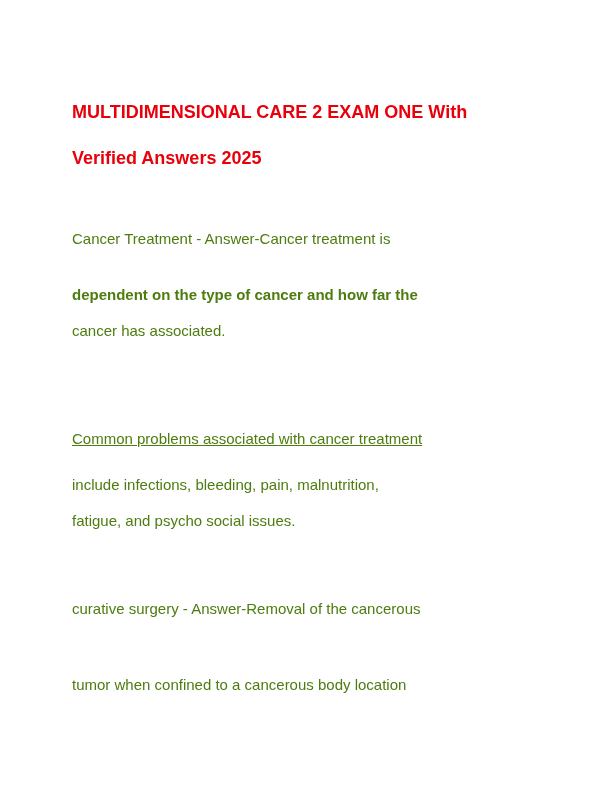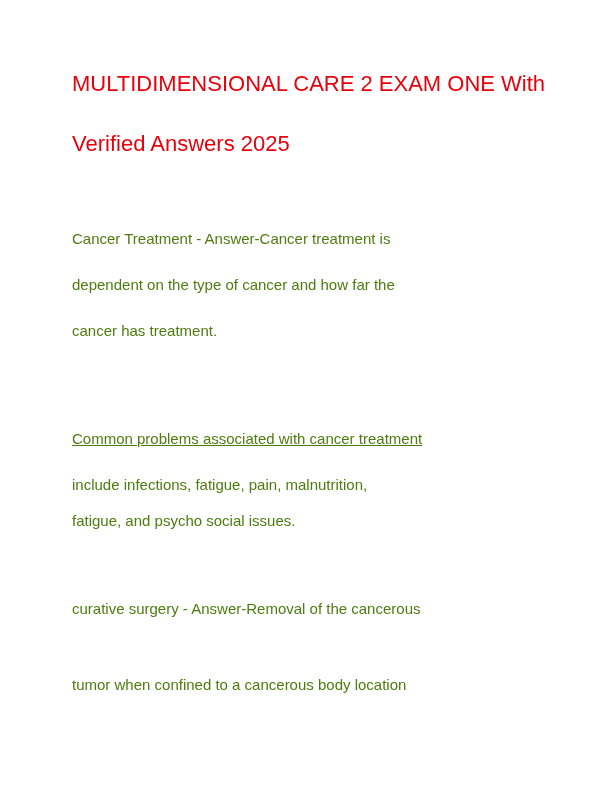--- a/index.html
+++ b/index.html
@@ -7,38 +7,38 @@
   .page { position: absolute; left: 0; top: 0; width: 612px; height: 792px; background: #ffffff; }
   .line {
     position: absolute;
     left: 72px;
     white-space: nowrap;
     font-family: "Liberation Sans", sans-serif;
     font-size: 15px;
     line-height: 24px;
     color: #4d7c0f;
   }
-  .title { font-weight: normal; color: #e8000b; font-size: 22px; }
+  .title { font-weight: bold; color: #e8000b; font-size: 18px; margin-top: 28px; }
 </style>
 </head>
 <body>
 
 <div class="page">
   <div class="line title" style="top:72px;">MULTIDIMENSIONAL CARE 2 EXAM ONE With</div>
-  <div class="line title" style="top:132px;">Verified Answers 2025</div>
+  <div class="line title" style="top:118px;">Verified Answers 2025</div>
 
   <div>
     <div class="line" style="top:227px;">Cancer Treatment - Answer-Cancer treatment is</div>
-    <div class="line" style="top:273px;">dependent on the type of cancer and how far the</div>
-    <div class="line" style="top:319px;">cancer has treatment.</div>
+    <div class="line" style="top:283px;font-weight:bold;">dependent on the type of cancer and how far the</div>
+    <div class="line" style="top:319px;">cancer has associated.</div>
   </div>
 
   <div>
     <div class="line" style="top:427px;text-decoration:underline;">Common problems associated with cancer treatment</div>
-    <div class="line" style="top:473px;">include infections, fatigue, pain, malnutrition,</div>
+    <div class="line" style="top:473px;">include infections, bleeding, pain, malnutrition,</div>
     <div class="line" style="top:509px;">fatigue, and psycho social issues.</div>
   </div>
 
   <div>
     <div class="line" style="top:597px;">curative surgery - Answer-Removal of the cancerous</div>
     <div class="line" style="top:673px;">tumor when confined to a cancerous body location</div>
   </div>
 </div>
 
 </body></html>

